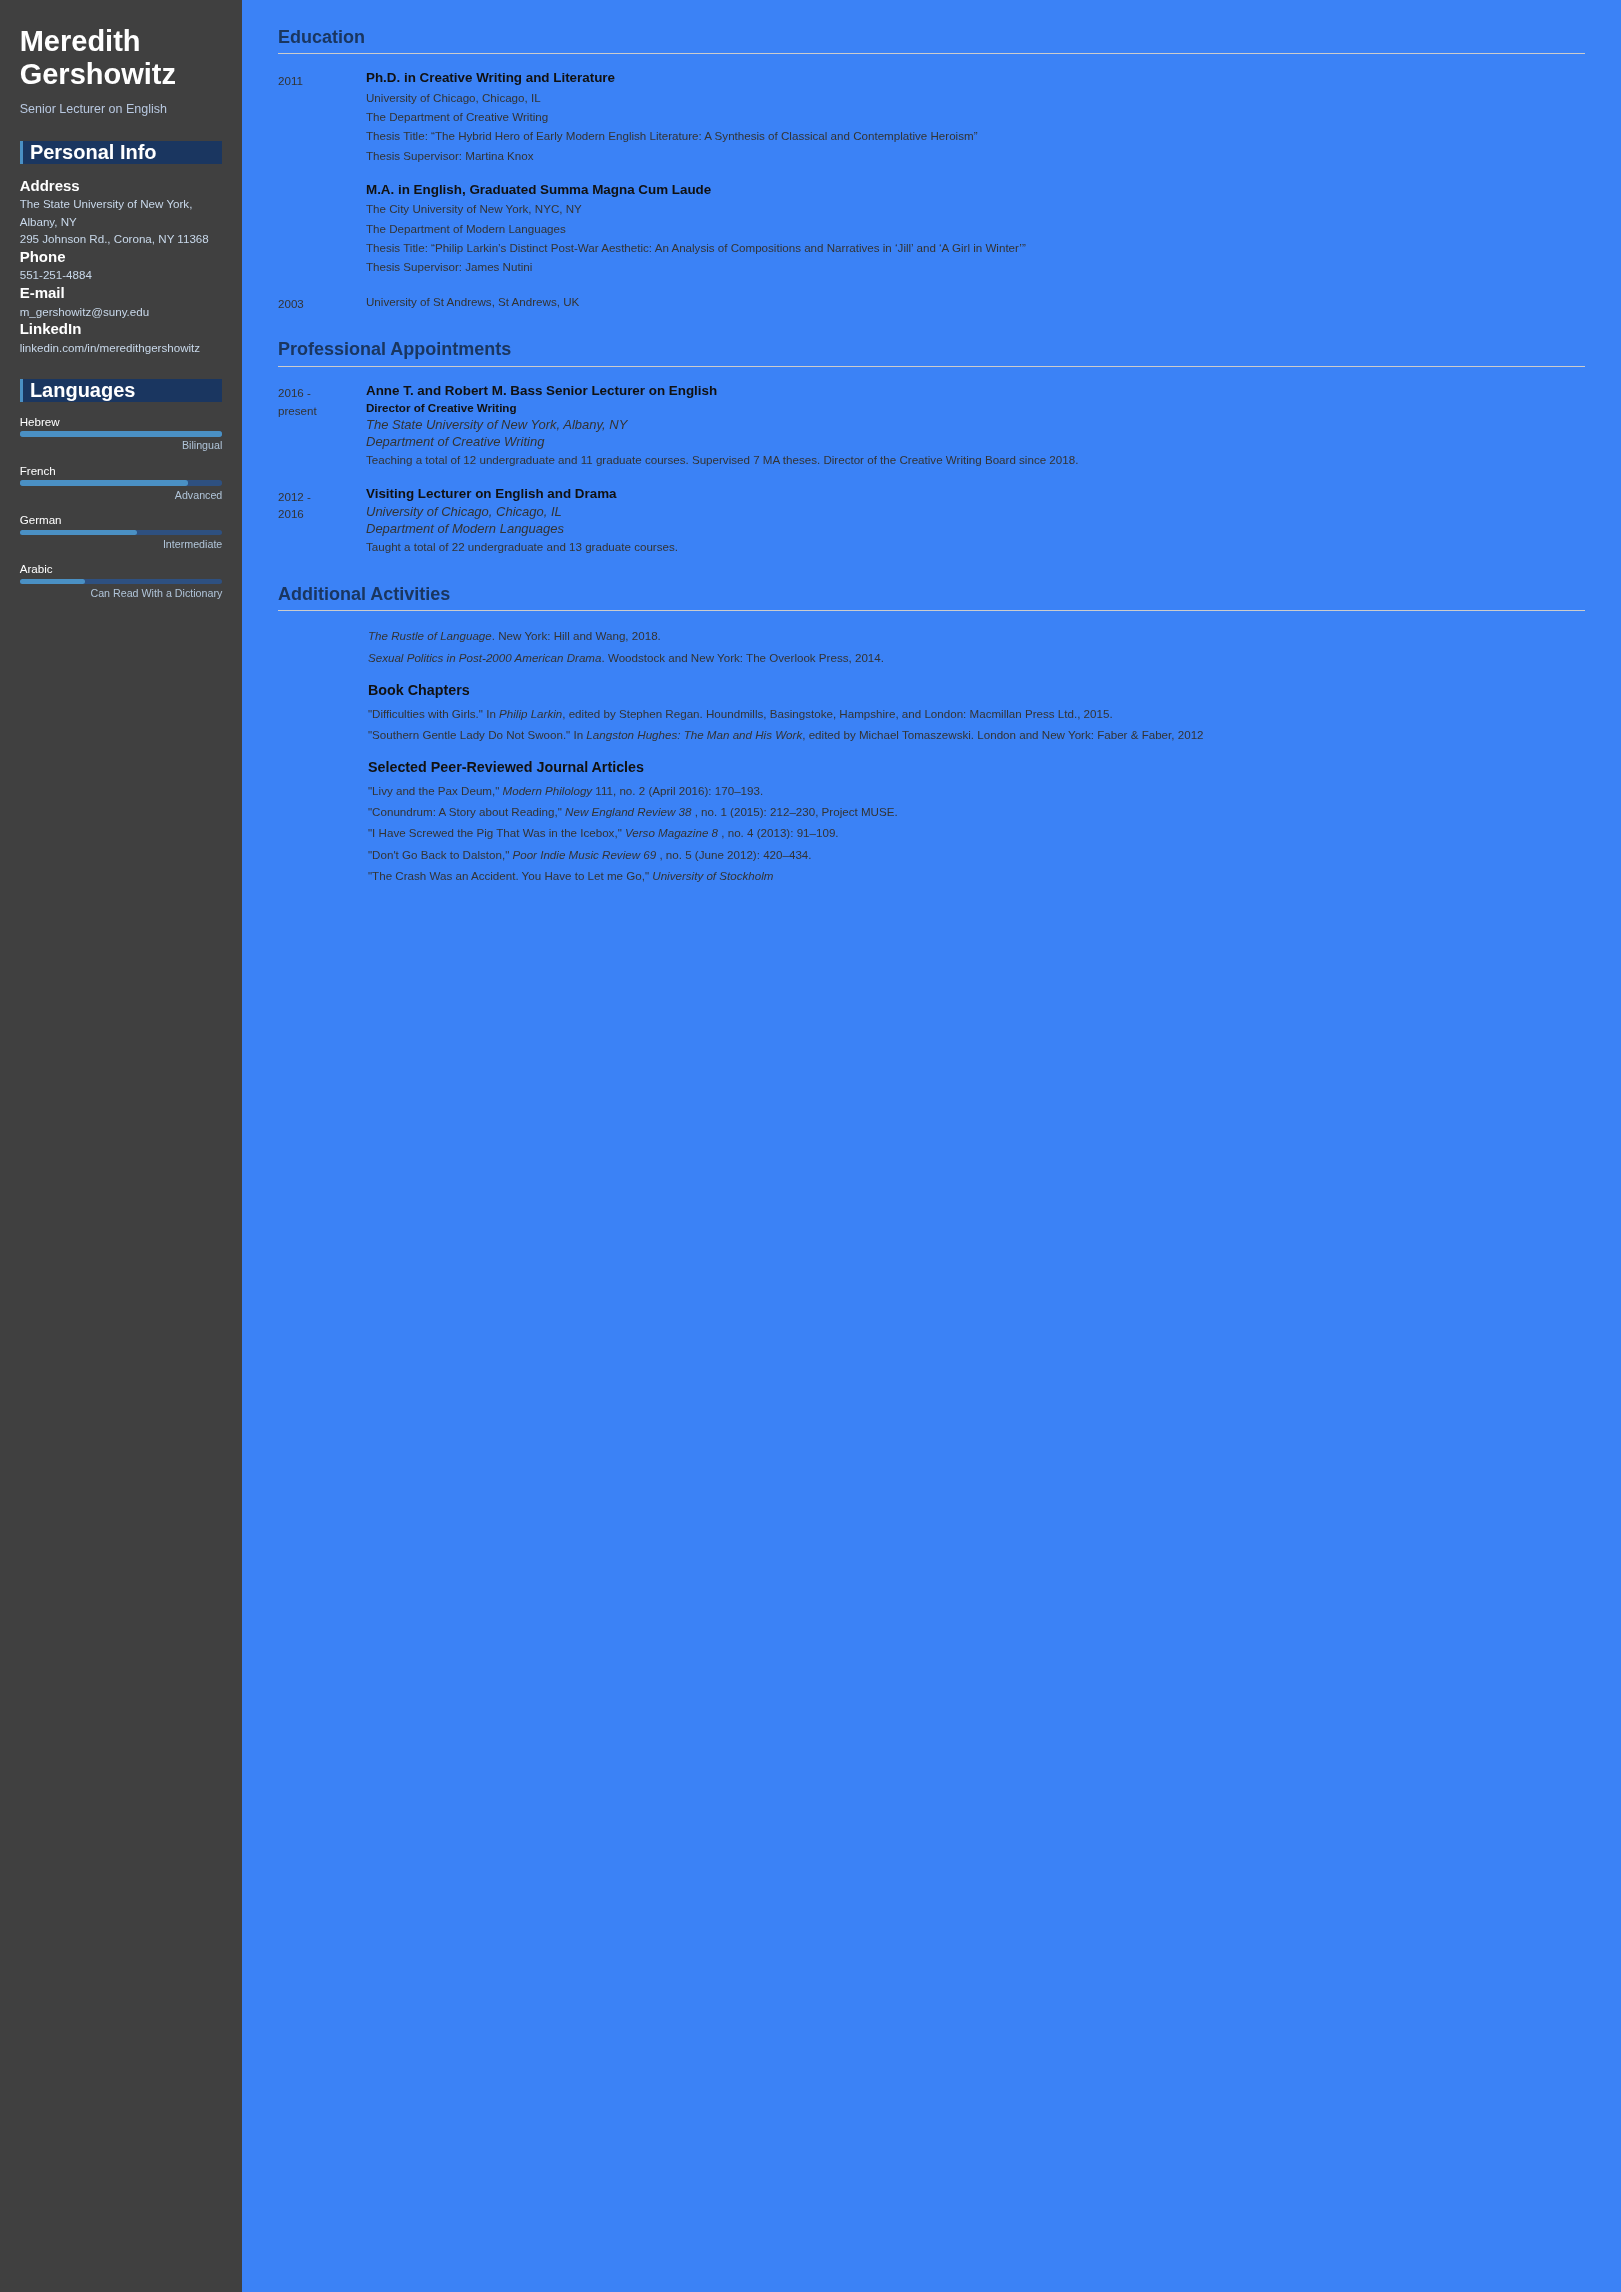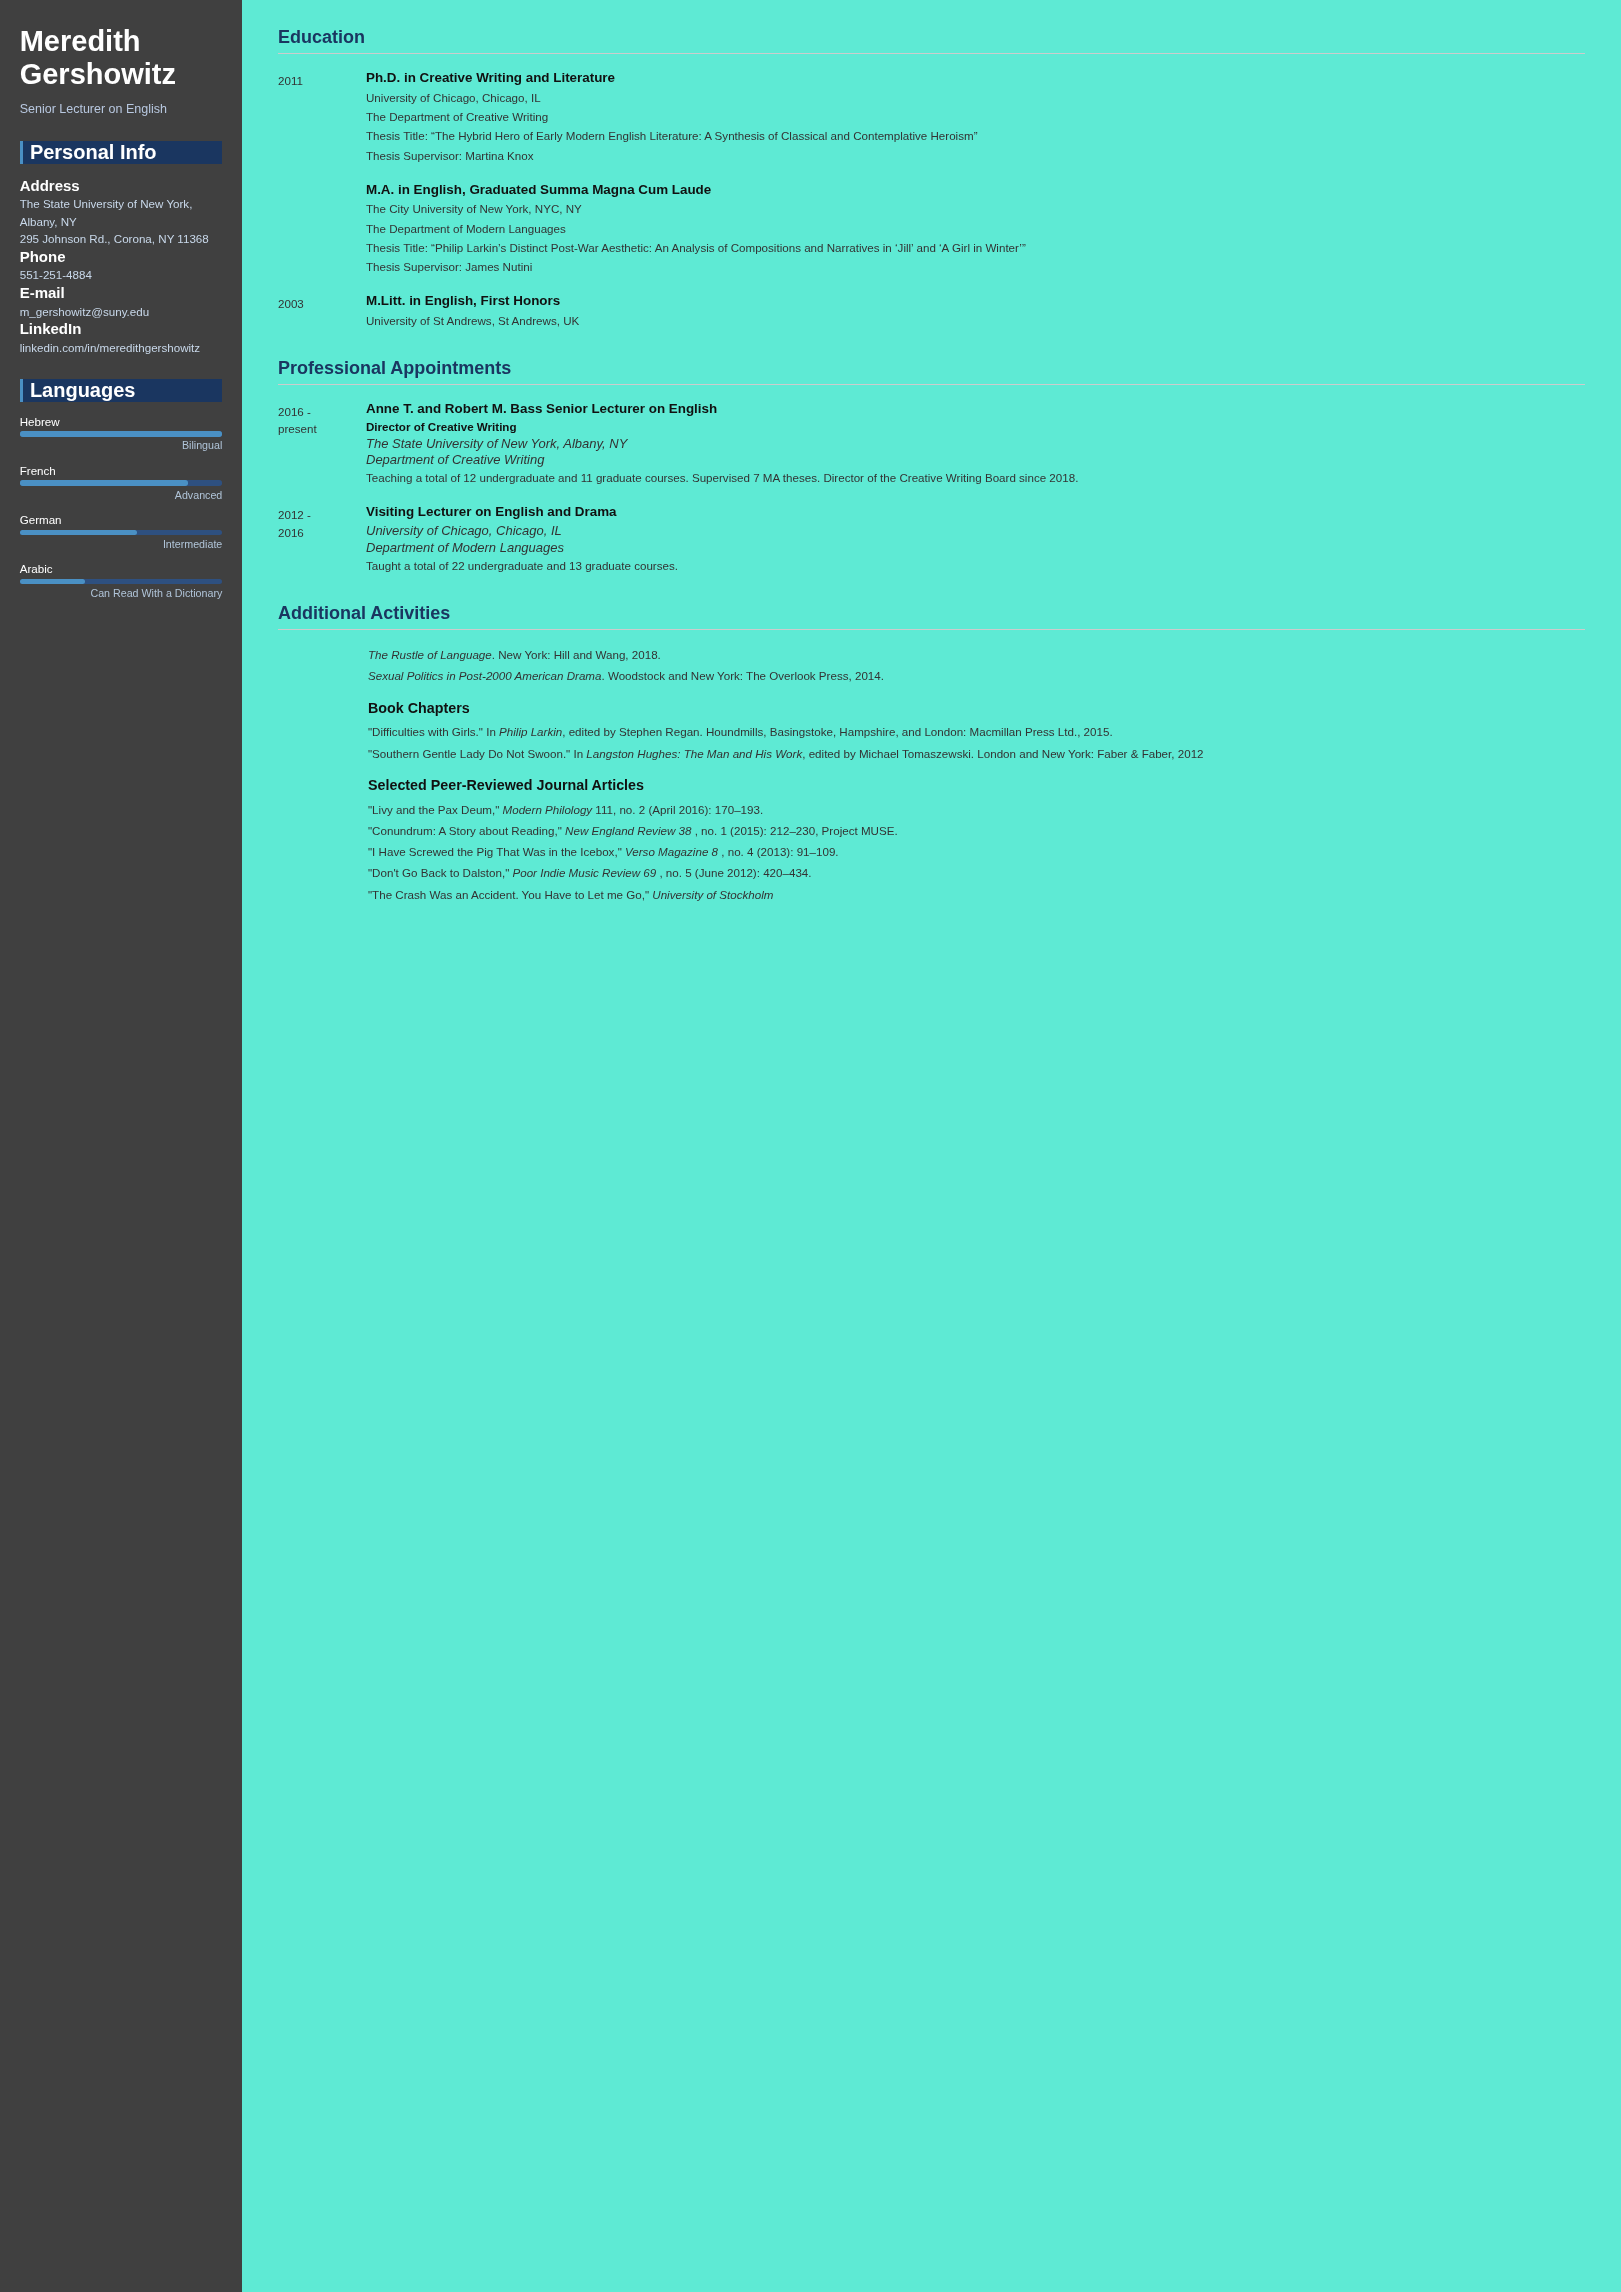--- a/index.html
+++ b/index.html
@@ -84,21 +84,21 @@
     .lang-level {
       font-size: 10.7px;
       color: #b0c4d8;
       text-align: right;
     }
 
     
     .main {
       flex: 1;
       padding: 27px 36px 36px 36px;
-      background: #5eead4;
+      background: #3b82f6;
     }
 
     .section {
       margin-bottom: 27px;
     }
     .section-title {
       font-size: 18px;
       font-weight: 700;
       color: #1a3660;
       border-bottom: 1.3px solid #ccc;
@@ -252,21 +252,20 @@
             <div class="entry-title">M.A. in English, Graduated Summa Magna Cum Laude</div>
             <div class="entry-text">The City University of New York, NYC, NY</div>
             <div class="entry-text">The Department of Modern Languages</div>
             <div class="entry-text">Thesis Title: “Philip Larkin’s Distinct Post-War Aesthetic: An Analysis of Compositions and Narratives in ‘Jill’ and ‘A Girl in Winter’”</div>
             <div class="entry-text">Thesis Supervisor: James Nutini</div>
           </div>
         </div>
         <div class="entry">
           <div class="entry-year">2003</div>
           <div class="entry-content">
-            <div class="entry-title">M.Litt. in English, First Honors</div>
             <div class="entry-text">University of St Andrews, St Andrews, UK</div>
           </div>
         </div>
       </div>
   </div>
 
   <div class="section">
     <div class="section-title">Professional Appointments</div>
     <div id="appointments-container">
         <div class="entry">

